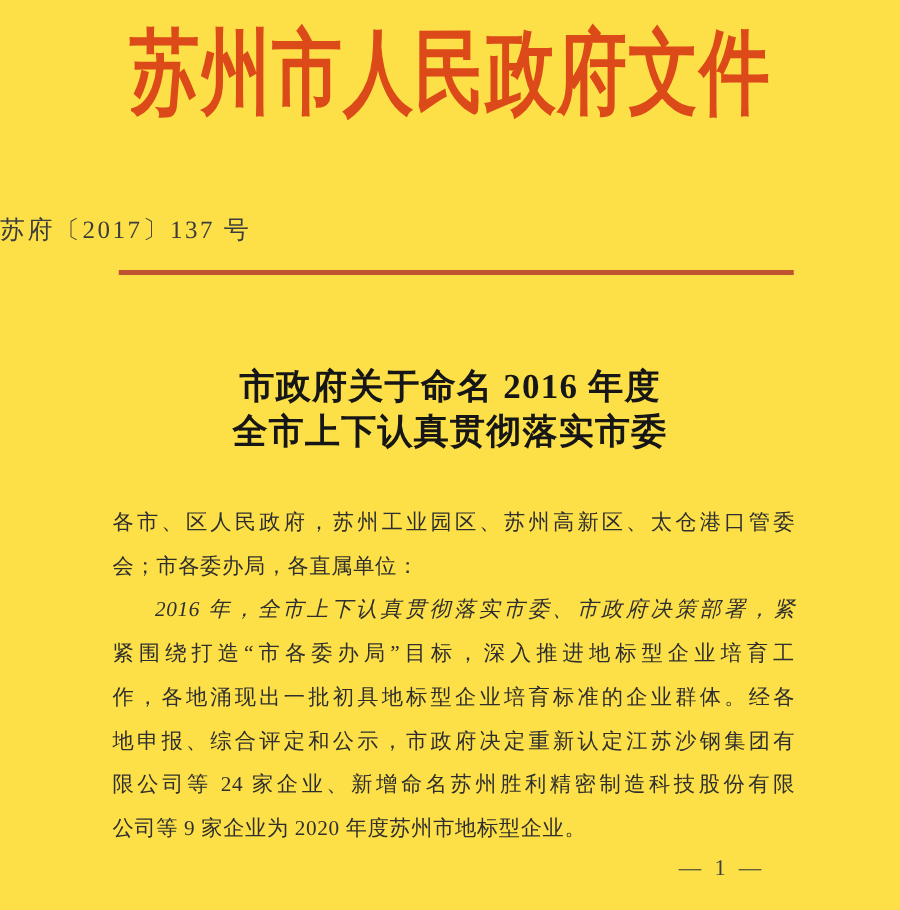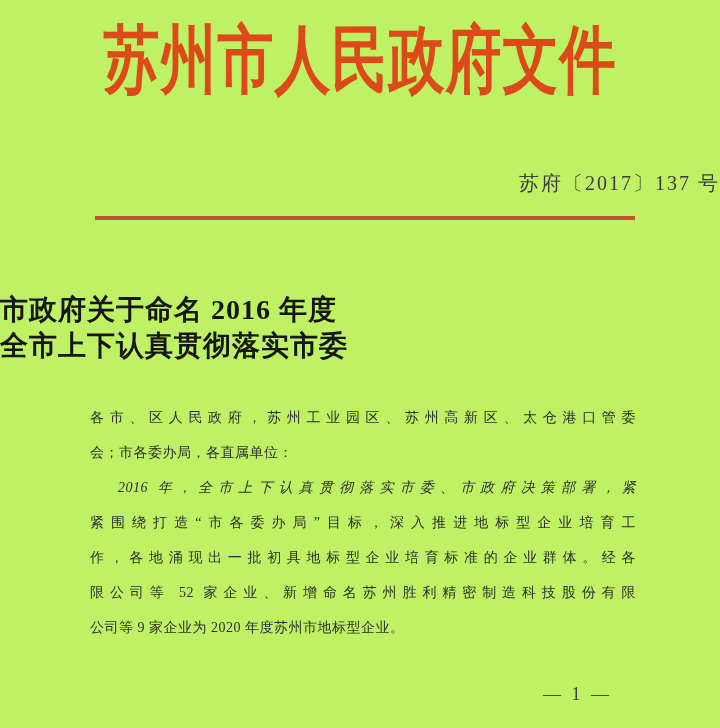--- a/index.html
+++ b/index.html
@@ -4,21 +4,21 @@
 <style>
   html, body {
     margin: 0;
     padding: 0;
     background: #ffffff;
   }
   .page {
     position: relative;
     width: 720px;
     height: 728px;
-    background: #bef264;
+    background: #fde047;
     overflow: hidden;
     font-family: "Liberation Serif", "DejaVu Serif", serif;
   }
   .org-title {
     position: absolute;
     top: 20px;
     left: 0;
     width: 100%;
     text-align: center;
     font-size: 56px;
@@ -27,49 +27,50 @@
     letter-spacing: 1px;
     transform: scaleY(1.32);
     transform-origin: center top;
     white-space: nowrap;
   }
   .doc-number {
     position: absolute;
     top: 170px;
     left: 0;
     width: 100%;
-    text-align: right;
+    text-align: left;
     font-size: 20px;
     letter-spacing: 2px;
     color: #3c3c3c;
   }
   .red-rule {
     position: absolute;
     top: 216px;
     left: 95px;
     width: 540px;
     height: 4px;
   }
   .doc-title {
     position: absolute;
     top: 292px;
     left: 0;
     width: 100%;
+    text-align: center;
     font-size: 28px;
     line-height: 36px;
     font-weight: bold;
     color: #161616;
     letter-spacing: 1px;
   }
   .body-text {
     position: absolute;
     top: 400px;
     left: 90px;
     width: 546px;
-    font-size: 14px;
+    font-size: 17px;
     line-height: 35px;
     color: #2e2e2e;
     letter-spacing: 0.5px;
   }
   .body-text .line {
     white-space: nowrap;
   }
   .body-text .line.fill {
     white-space: normal;
     text-align: justify;
@@ -103,19 +104,20 @@
     <div>市政府关于命名 2016 年度</div>
     <div>全市上下认真贯彻落实市委</div>
   </div>
 
   <div class="body-text">
     <div class="line fill">各市、区人民政府，苏州工业园区、苏州高新区、太仓港口管委</div>
     <div class="line">会；市各委办局，各直属单位：</div>
     <div class="line fill indent">2016 年，全市上下认真贯彻落实市委、市政府决策部署，紧</div>
     <div class="line fill">紧围绕打造“市各委办局”目标，深入推进地标型企业培育工</div>
     <div class="line fill">作，各地涌现出一批初具地标型企业培育标准的企业群体。经各</div>
-    <div class="line fill">限公司等 52 家企业、新增命名苏州胜利精密制造科技股份有限</div>
+    <div class="line fill">地申报、综合评定和公示，市政府决定重新认定江苏沙钢集团有</div>
+    <div class="line fill">限公司等 24 家企业、新增命名苏州胜利精密制造科技股份有限</div>
     <div class="line">公司等 9 家企业为 2020 年度苏州市地标型企业。</div>
   </div>
 
   <div class="page-number">— 1 —</div>
 
 </div>
 
 </body></html>

